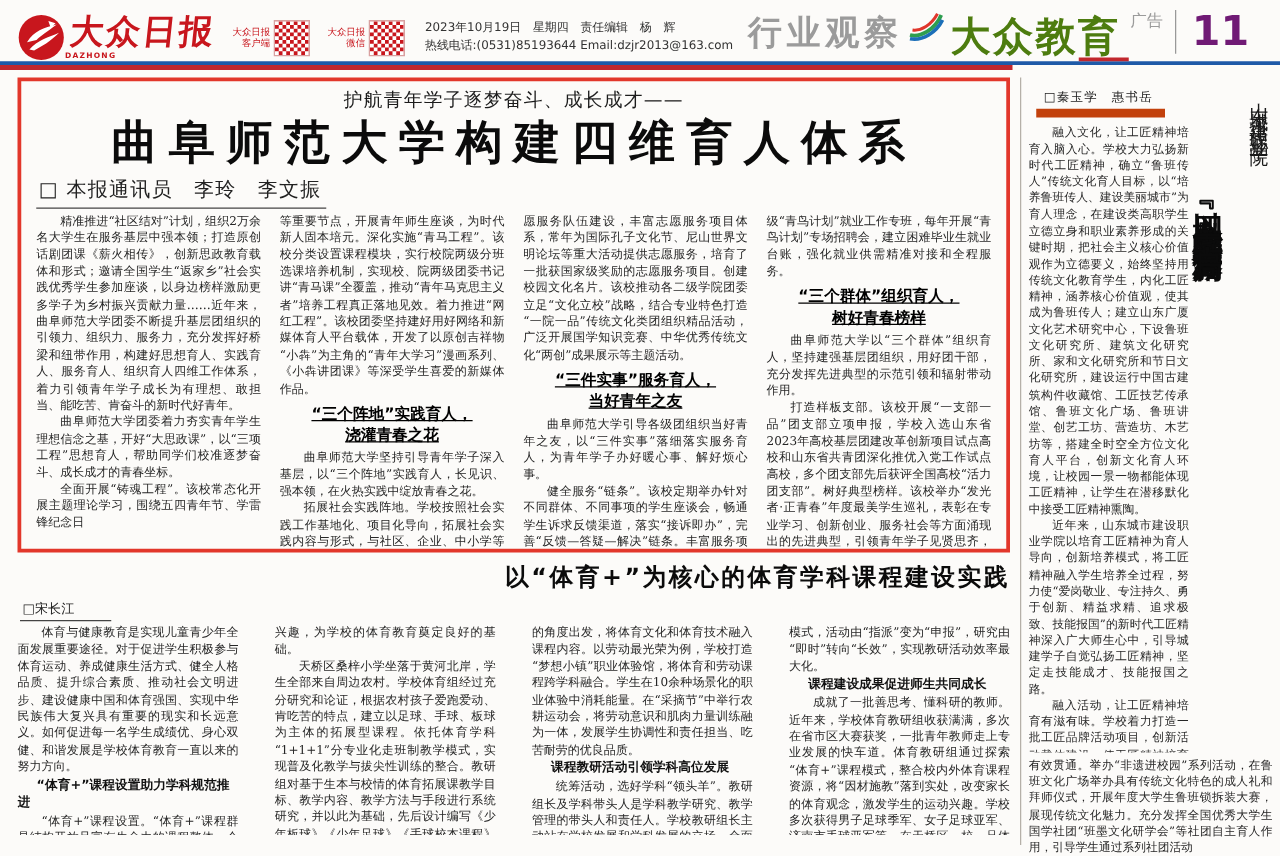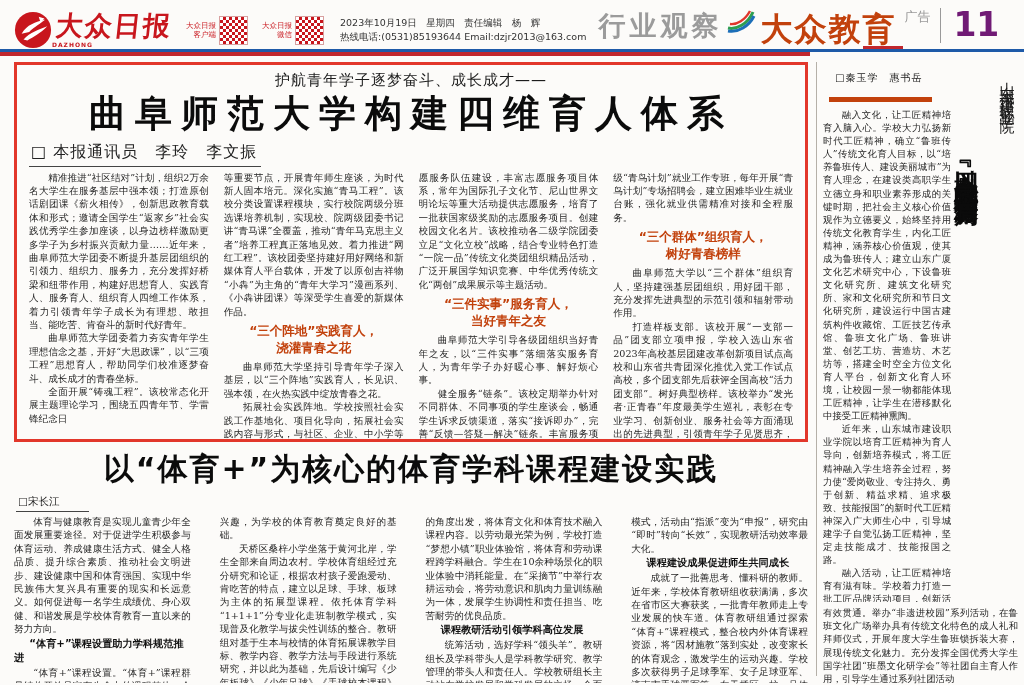--- a/index.html
+++ b/index.html
@@ -14,21 +14,21 @@
   .brand-en { color:#c8161d; font-size:6px; font-weight:700; letter-spacing:1px; transform:none; display:block; margin-top:2px; font-family:"DejaVu Sans", sans-serif; }
   .qr-group { display:flex; align-items:center; margin-left:14px; }
   .qr-label { font-size:7.5px; color:#c8161d; text-align:right; line-height:1.25; white-space:pre-line; margin-right:3px; font-family:"DejaVu Sans", sans-serif; }
   .qr { width:29px; height:29px; border:1px solid #d8a0a0; background:
     repeating-conic-gradient(#c8161d 0% 25%, #ffffff 0% 50%);
     background-size:6px 6px; }
   .head-info { margin-left:16px; font-size:9.5px; color:#333; line-height:1.5; font-family:"DejaVu Sans", sans-serif; white-space:nowrap; }
   .section-strip { display:flex; align-items:flex-start; margin-left:12px; white-space:nowrap; }
   .sec-left { color:#9b9b9b; font-size:27px; letter-spacing:4px; font-weight:600; font-family:"DejaVu Sans", sans-serif; }
   .swoosh { width:30px; height:26px; margin:0 4px; }
-  .sec-main { color:#c2410c; font-size:32px; font-weight:900; letter-spacing:2px; font-family:"DejaVu Sans", sans-serif; }
+  .sec-main { color:#4d7c0f; font-size:32px; font-weight:900; letter-spacing:2px; font-family:"DejaVu Sans", sans-serif; }
   .sec-tag { color:#9b9b9b; font-size:13px; margin-left:8px; font-family:"DejaVu Sans", sans-serif; }
   .page-num { font-size:33px; font-weight:700; color:#701a75; border-left:1px solid #999; padding:0 6px 2px 12px; margin-left:10px; font-family:"DejaVu Sans", sans-serif; line-height:1; }
   .rule-blue { position:absolute; left:0; top:49px; width:1024px; height:3px; background:#1e5aa8; }
   .rule-red  { position:absolute; left:0; top:52px; width:810px; height:4px; background:#c1272d; }
   .rule-red-tick { position:absolute; left:863px; top:46px; width:40px; height:3px; background:#c1272d; }
 
   
   .page-body { display:flex; padding:2px 6px 0 14px; height:620px; }
   .main-col { width:794px; flex:0 0 auto; }
   .v-divider { width:1px; background:#b5b0a8; margin:4px 6px 0 8px; }
@@ -36,33 +36,33 @@
 
   
   .red-box { margin-top:4px; border:3px solid #e2372b; padding:6px 12px 6px 12px; height:380px; overflow:hidden; background:#fcfbf9; }
   .kicker { text-align:center; font-size:15px; color:#1c1c1c; letter-spacing:1px; font-family:"DejaVu Sans", sans-serif; }
   .main-title { text-align:center; font-size:37px; font-weight:900; color:#0b0b0b; letter-spacing:9px; line-height:1.15; margin:3px 0 6px 0; font-family:"DejaVu Sans", sans-serif; }
   .byline { font-size:16px; color:#222; border-bottom:1px solid #444; display:inline-block; padding:0 4px 3px 2px; margin-bottom:4px; letter-spacing:1px; }
   .cols { display:grid; grid-template-columns:repeat(4,1fr); column-gap:15px; height:276px; overflow:hidden; }
   .cols .col { overflow:hidden; }
   .para { font-size:9.6px; line-height:13.4px; text-align:justify; color:#262626; }
   .para.indent { text-indent:2em; }
-  .subhead-center { text-align:center; font-weight:700; font-size:12.5px; line-height:16.5px; margin:5px 0 4px 0; white-space:pre-line; font-family:"DejaVu Sans", sans-serif; color:#c2410c; }
+  .subhead-center { text-align:center; font-weight:700; font-size:12.5px; line-height:16.5px; margin:5px 0 4px 0; white-space:pre-line; font-family:"DejaVu Sans", sans-serif; color:#000000;text-decoration:underline; }
   .subhead-inline { font-weight:700; font-size:10.2px; line-height:14px; text-indent:1.5em; margin:1px 0; font-family:"DejaVu Sans", sans-serif; color:#111; }
 
   
   .bottom-article { margin-top:7px; }
-  .bottom-title { text-align:center; font-size:30px; font-weight:900; letter-spacing:2px; color:#0b0b0b; font-family:"DejaVu Sans", sans-serif; }
+  .bottom-title { text-align:right; font-size:19px; font-weight:900; letter-spacing:2px; color:#0b0b0b; font-family:"DejaVu Sans", sans-serif; }
   .bottom-byline { font-size:10.5px; color:#222; border-bottom:1px solid #444; display:inline-block; padding:0 30px 2px 2px; margin:2px 0 3px 2px; }
   .bottom-cols { display:grid; grid-template-columns:repeat(4,1fr); column-gap:29px; height:168px; overflow:hidden; }
 
   
   .sidebar-top { display:flex; height:540px; overflow:hidden; }
   .sidebar-text { width:128px; flex:0 0 auto; padding-top:4px; }
-  .sidebar-byline { font-size:10px; color:#222; border-bottom:5px solid #c2410c; display:inline-block; padding:0 10px 12px 6px; margin:2px 0 6px 6px; letter-spacing:1px; }
+  .sidebar-byline { font-size:10px; color:#222; border-bottom:7px solid #c2410c; display:inline-block; padding:0 10px 2px 6px; margin:2px 0 6px 6px; letter-spacing:1px; }
   .sidebar-text .para { font-size:9.4px; line-height:13.1px; }
   .sidebar-titles { position:relative; flex:1; }
   .v-school { position:absolute; right:2px; top:8px; writing-mode:vertical-rl; font-size:15px; letter-spacing:4px; color:#1a1a1a; font-weight:500; font-family:"DejaVu Sans", sans-serif; }
   .v-title { position:absolute; left:2px; top:88px; writing-mode:vertical-rl; font-size:24px; font-weight:900; letter-spacing:2px; color:#0b0b0b; line-height:1.05; font-family:"DejaVu Sans", sans-serif; }
   .sidebar-bottom { margin-top:4px; height:80px; overflow:hidden; }
   .sidebar-bottom .para { font-size:9.4px; line-height:13.2px; }
 </style>
 </head>
 <body>
 

